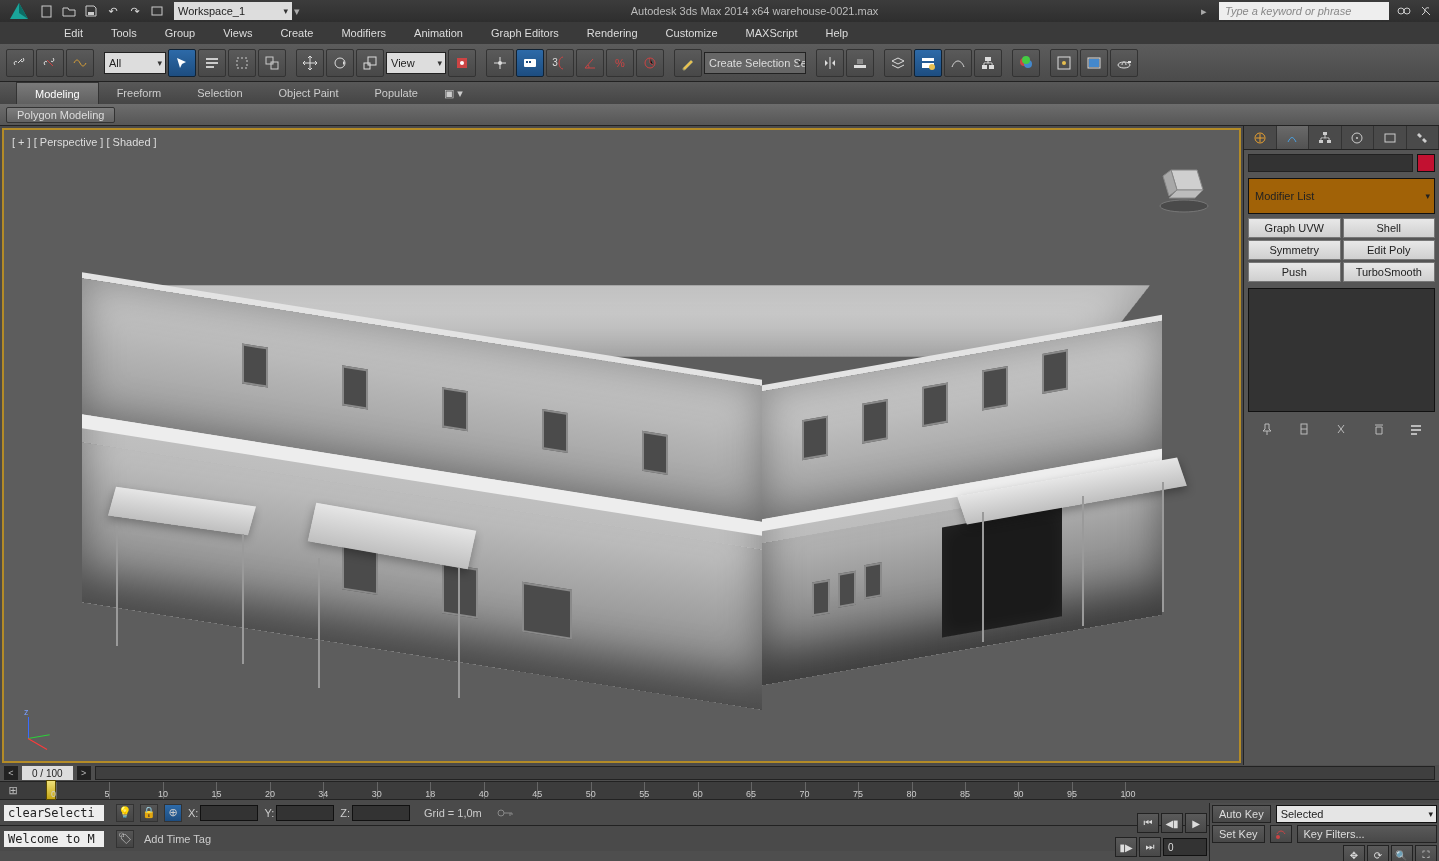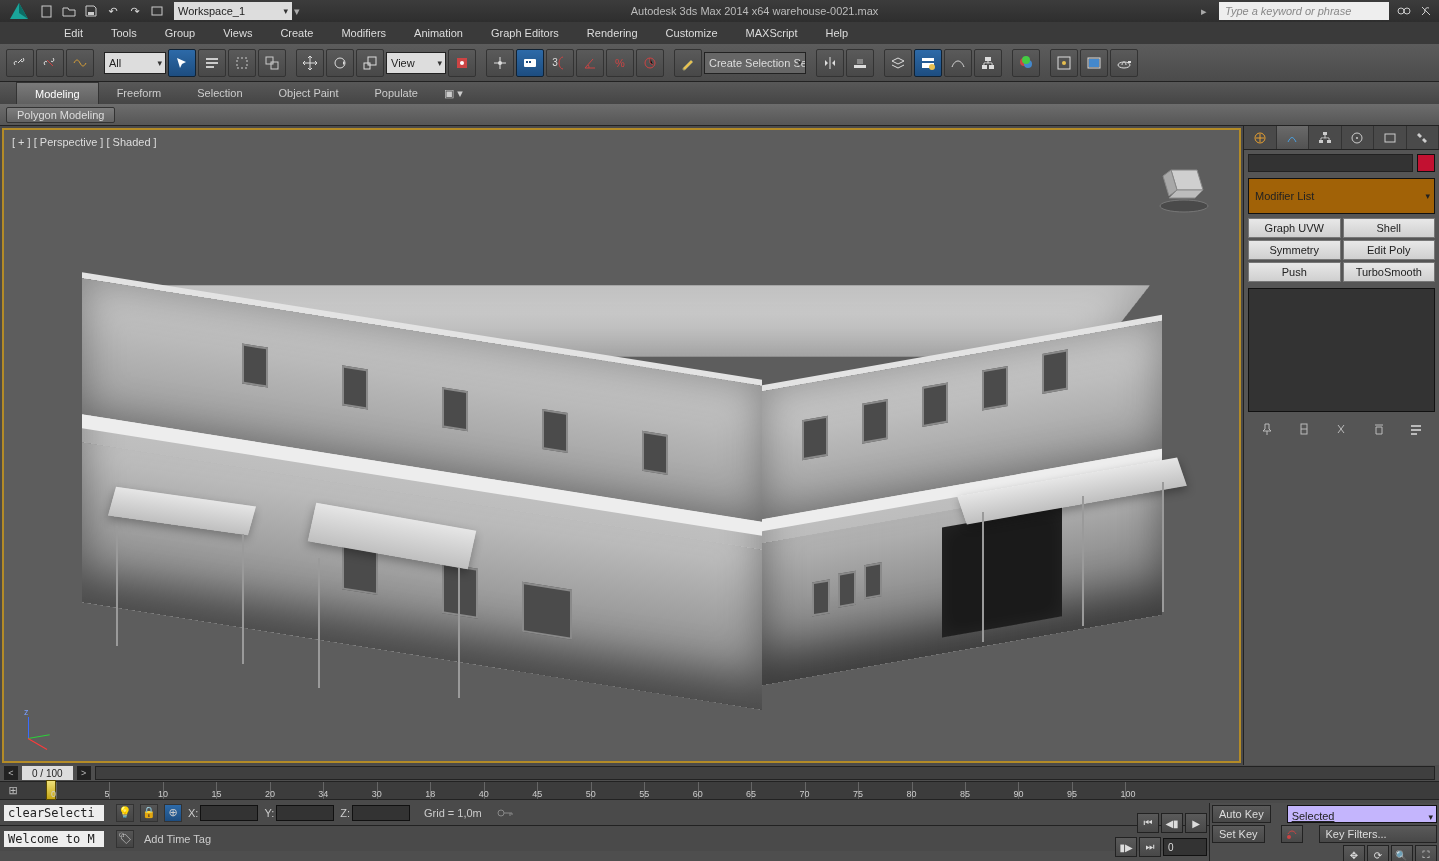--- a/index.html
+++ b/index.html
@@ -103,22 +103,22 @@
 .coord-input { width:58px; height:16px; background:#333; border:1px solid #111; }
 .grid-label { color:#ccc; padding:0 8px; }
 .sbtn { width:18px; height:18px; display:flex;align-items:center;justify-content:center; color:#ccc; border:1px solid #333; background:linear-gradient(#555,#444); font-size:11px; }
 .sbtn.pressed { background:linear-gradient(#2d6aa8,#1d4d80); }
 
 .status-row2 { height:26px; display:flex; align-items:center; background:#4a4a4a; border-top:1px solid #222; }
 .prompt-main { flex:1; border:1px solid #333; margin:2px; height:20px; display:flex; align-items:center; padding:0 6px; color:#ccc; background:#505050; }
 .att-group { display:flex; align-items:center; gap:6px; padding:0 8px; }
 
 .anim-panel { position:absolute; right:0; bottom:0; width:230px; height:58px; background:#4e4e4e; border-left:1px solid #222; display:flex; flex-direction:column; padding:2px; gap:2px; }
-.anim-row { display:flex; align-items:center; gap:16px; }
-.anim-sel { height:18px; background:#c4b5fd; color:#222; padding:0 16px 0 4px; display:flex;align-items:flex-end; position:relative; border:1px solid #111; flex:1;text-decoration:underline; }
+.anim-row { display:flex; align-items:center; gap:5px; }
+.anim-sel { height:18px; background:#e5e5e5; color:#222; padding:0 16px 0 4px; display:flex;align-items:center; position:relative; border:1px solid #111; flex:1; }
 .anim-sel::after { content:"▾"; position:absolute; right:3px; font-size:9px; }
 .anim-btn { height:18px; padding:0 6px; background:linear-gradient(#5a5a5a,#484848); border:1px solid #222; color:#ddd; display:flex;align-items:center; }
 .play-ctrls { position:absolute; right:232px; bottom:28px; display:flex; gap:2px; }
 .play-ctrls2 { position:absolute; right:232px; bottom:4px; display:flex; gap:2px; align-items:center;}
 .pbtn { width:22px; height:20px; background:linear-gradient(#5a5a5a,#484848); border:1px solid #222; color:#ddd; display:flex;align-items:center;justify-content:center; font-size:10px; }
 .frame-input { width:44px; height:18px; background:#333; border:1px solid #111; color:#ddd; padding:0 4px; display:flex;align-items:center; font-size:10px;}
 
 </style>
 </head>
 <body>

